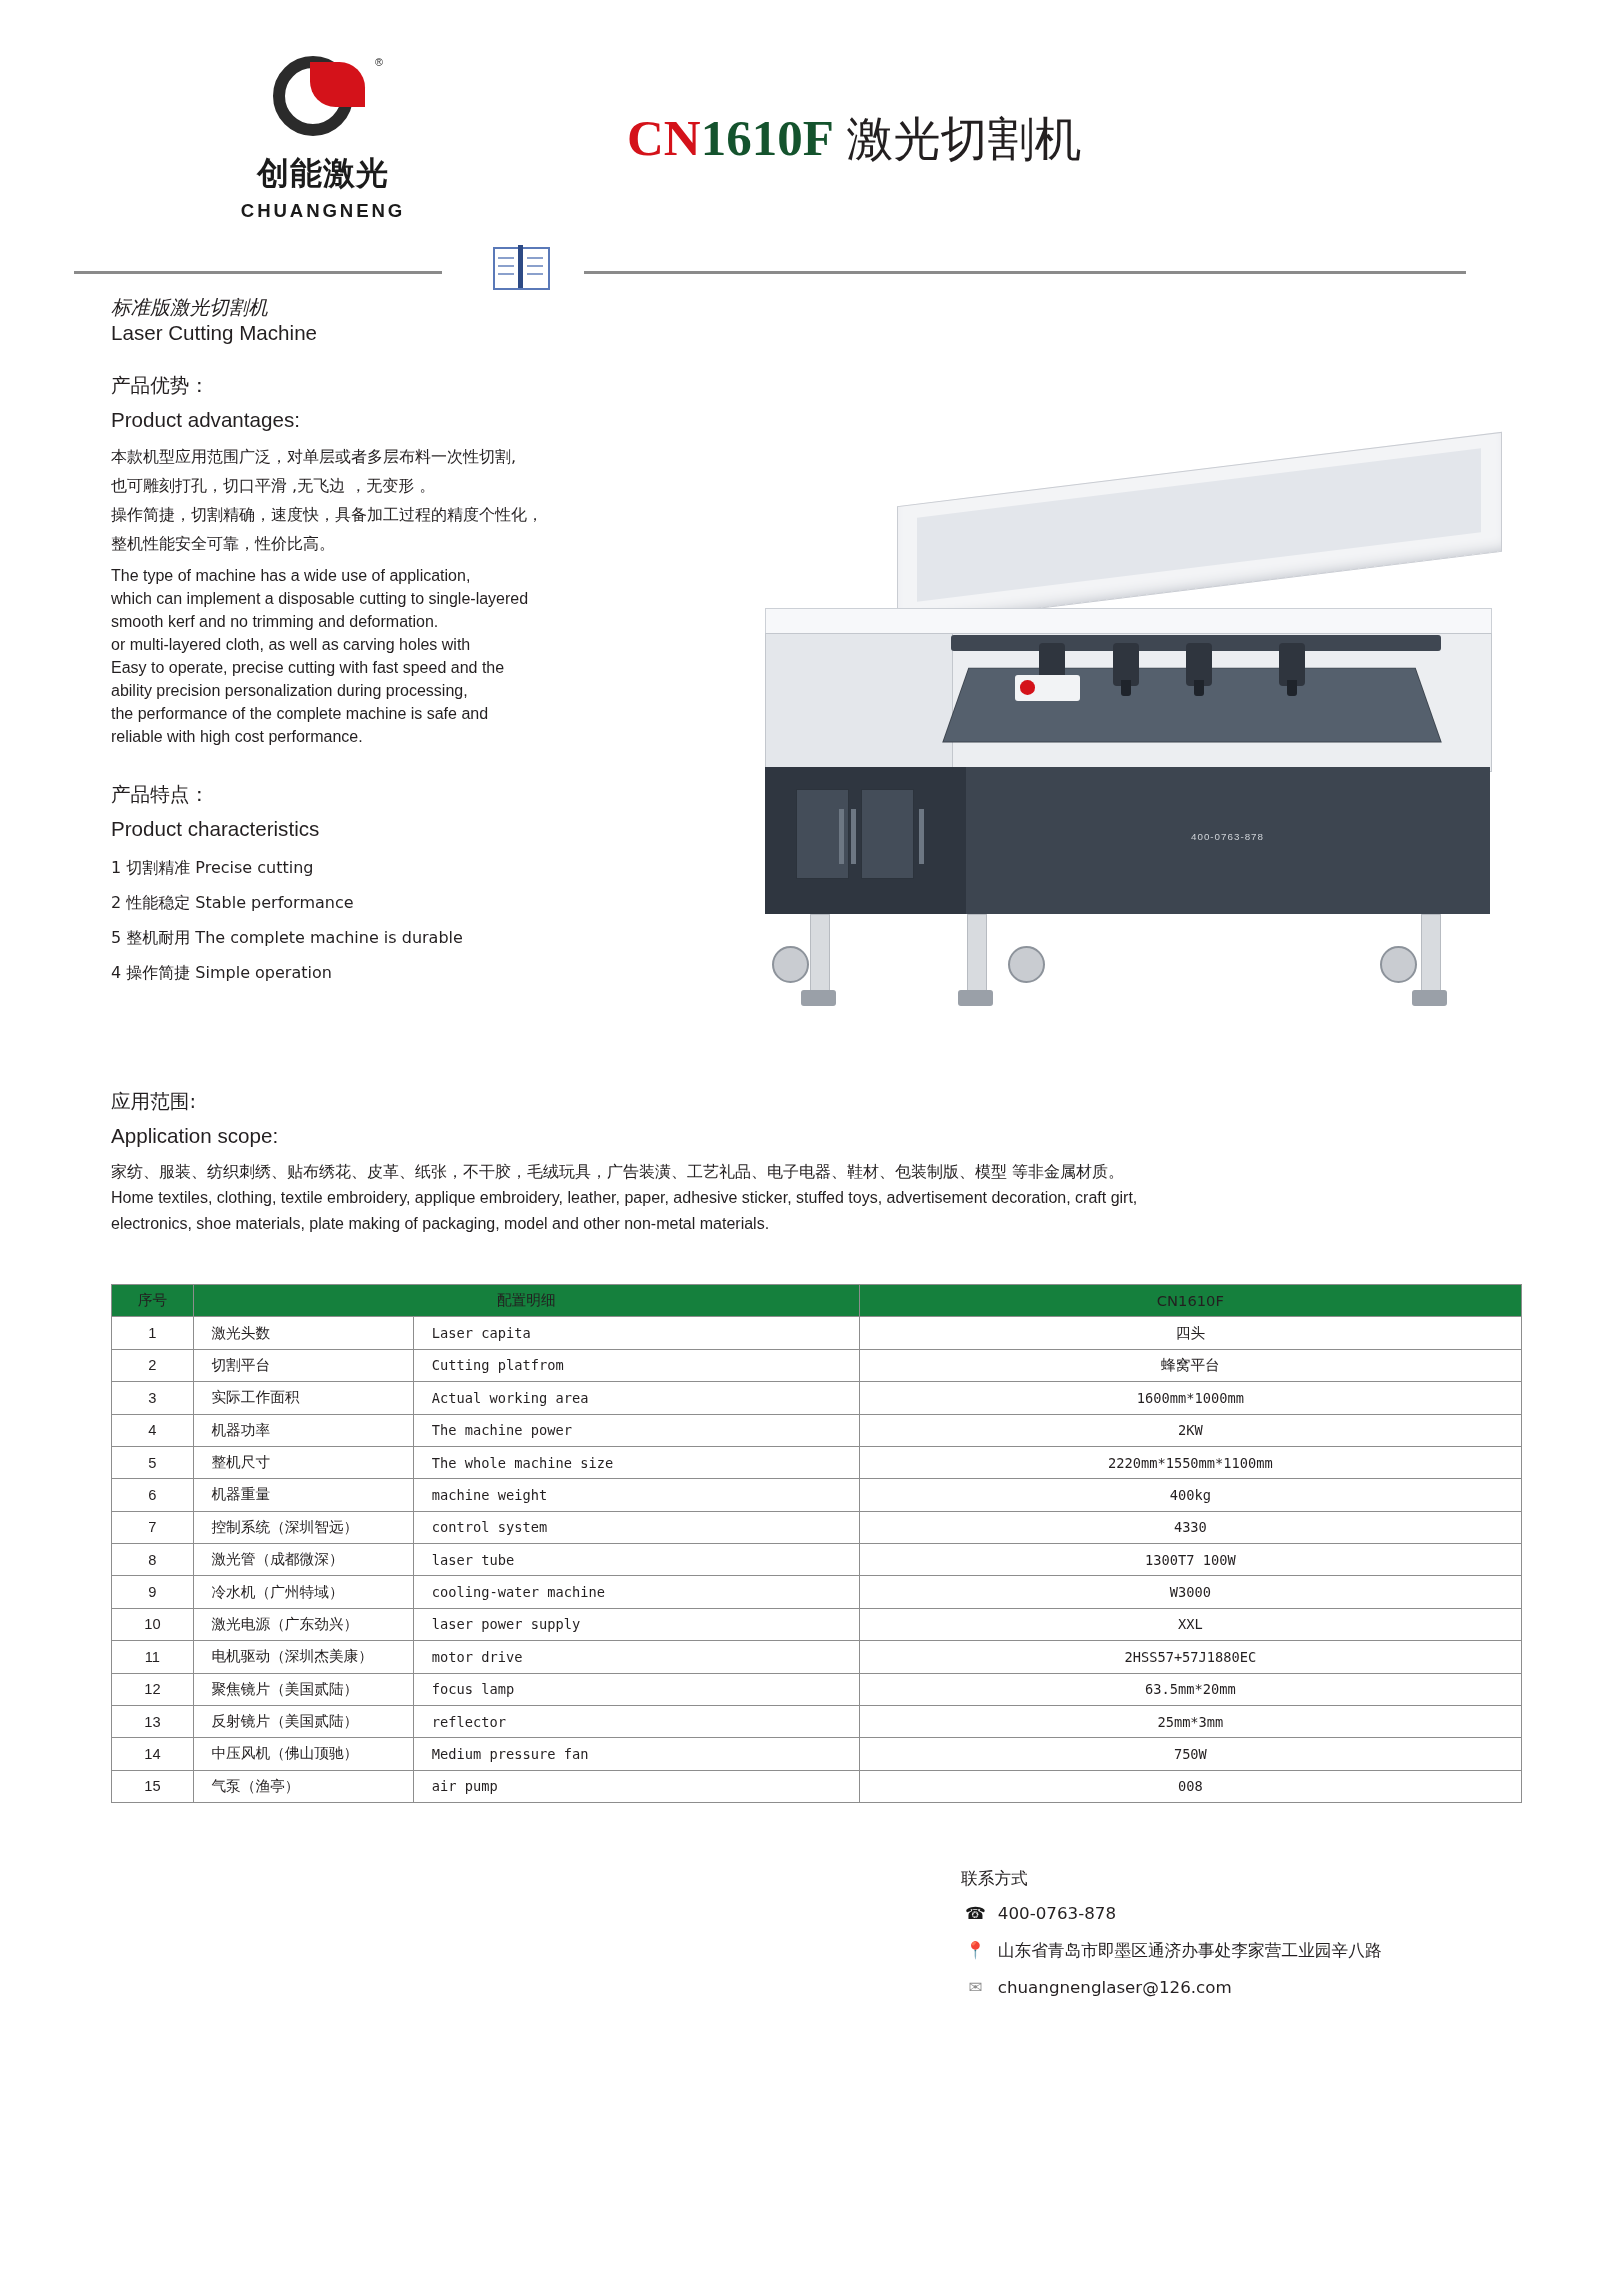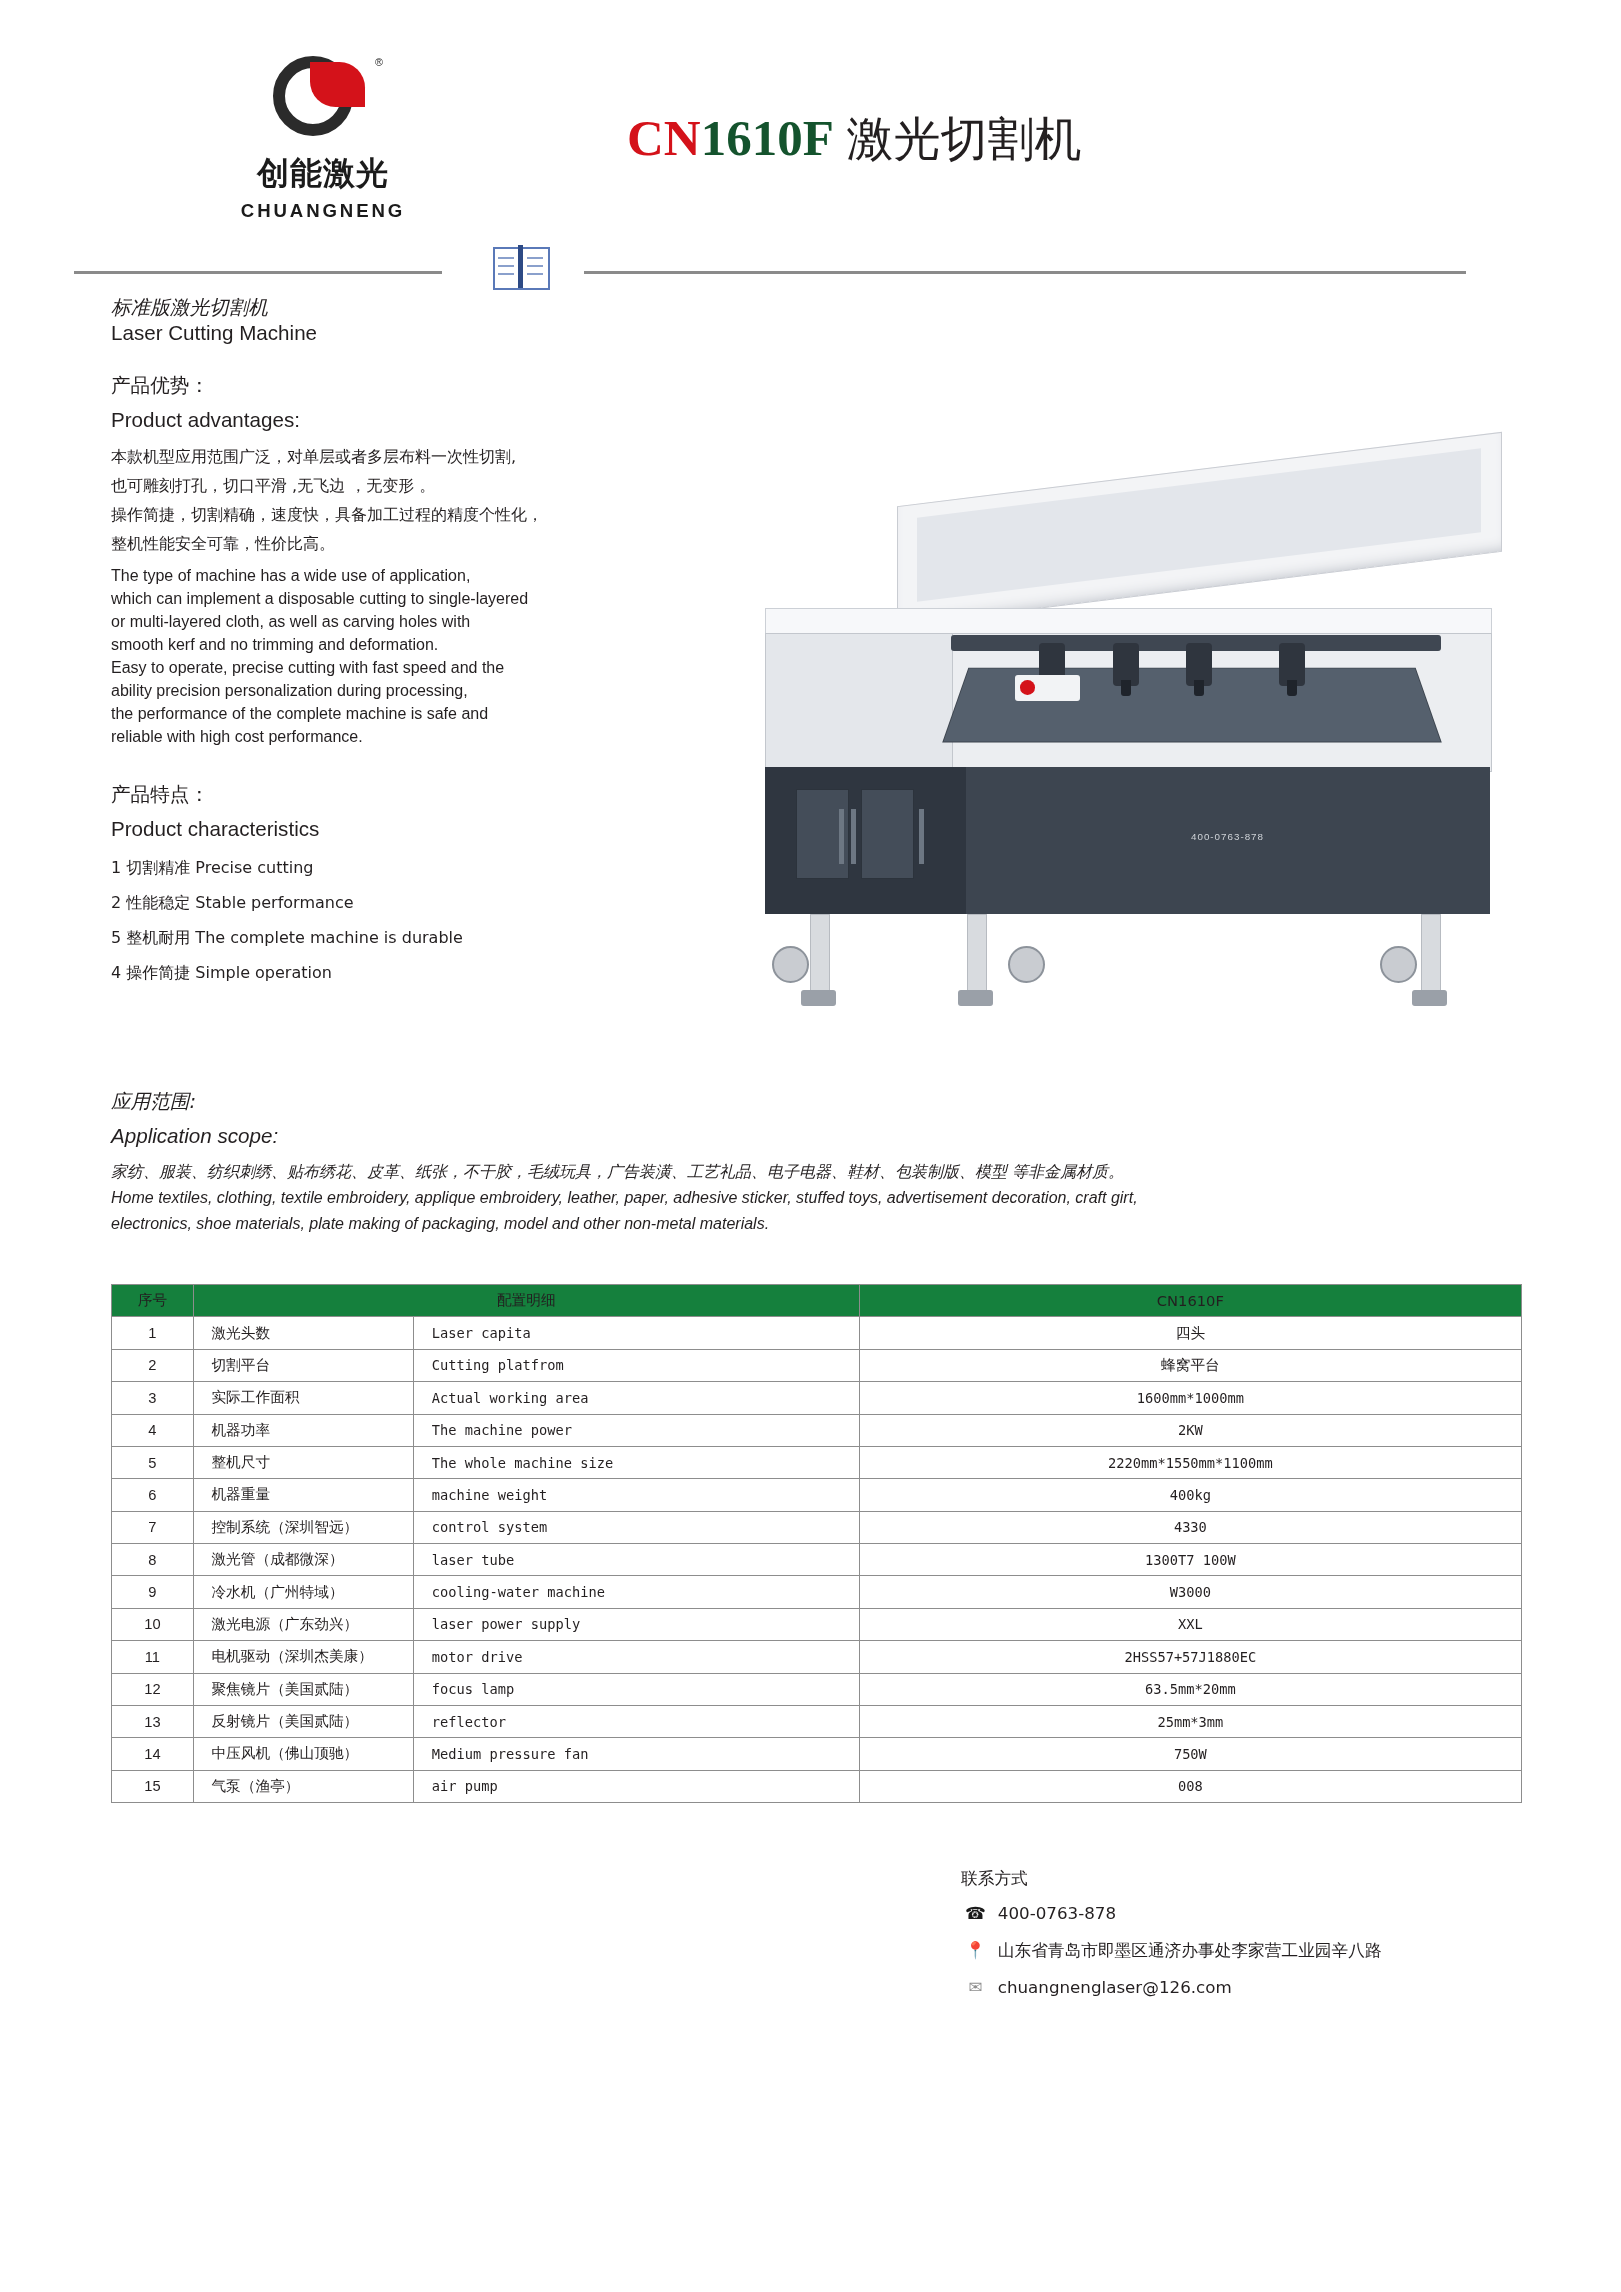--- a/index.html
+++ b/index.html
@@ -203,21 +203,20 @@
     line-height: 35px;
     font-family: "DejaVu Sans", sans-serif;
   }
 
   
   .scope {
     position: absolute;
     left: 111px;
     top: 1088px;
     width: 1411px;
-    font-style: italic;
   }
   .scope-line-cn {
     font-family: "DejaVu Sans", sans-serif;
     font-size: 16px;
     line-height: 27.4px;
   }
   .scope-line-en {
     font-size: 16px;
     line-height: 25.5px;
   }
@@ -503,22 +502,22 @@
     <div class="para-cn">
       <div>本款机型应用范围广泛，对单层或者多层布料一次性切割,</div>
       <div>也可雕刻打孔，切口平滑 ,无飞边 ，无变形 。</div>
       <div>操作简捷，切割精确，速度快，具备加工过程的精度个性化，</div>
       <div>整机性能安全可靠，性价比高。</div>
     </div>
 
     <div class="para-en">
       <div>The type of machine has a wide use of application,</div>
       <div>which can implement a disposable cutting to single-layered</div>
+      <div>smooth kerf and no trimming and deformation.</div>
       <div>or multi-layered cloth, as well as carving holes with</div>
-      <div>smooth kerf and no trimming and deformation.</div>
       <div>Easy to operate, precise cutting with fast speed and the</div>
       <div>ability precision personalization during processing,</div>
       <div>the performance of the complete machine is safe and</div>
       <div>reliable with high cost performance.</div>
     </div>
 
     <div class="gap"></div>
 
     <div class="sec-head-cn">产品特点：</div>
     <div class="sec-head-en">Product characteristics</div>

